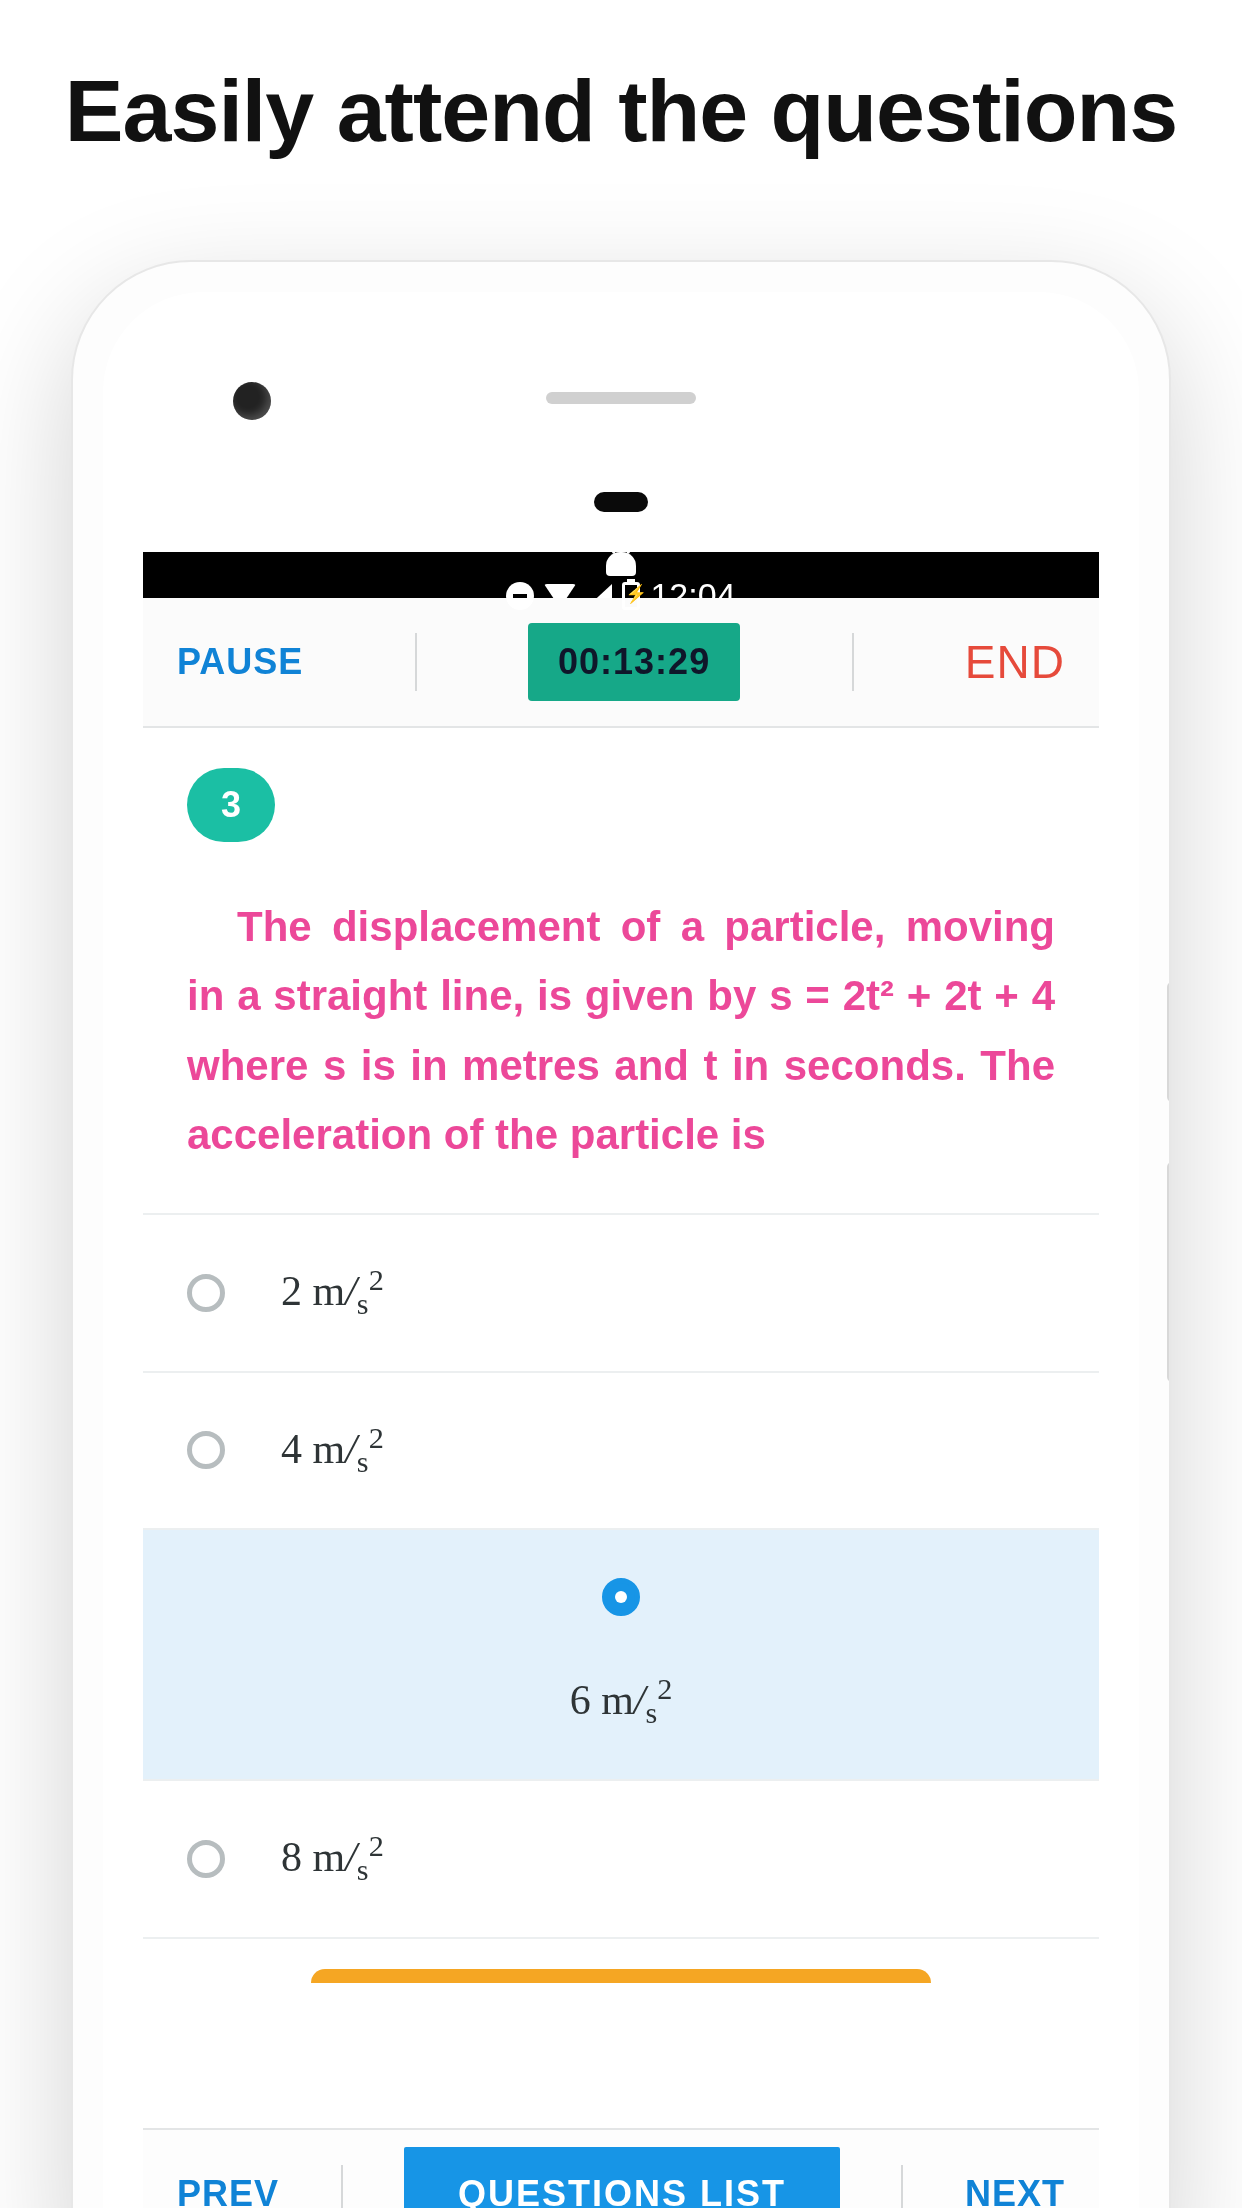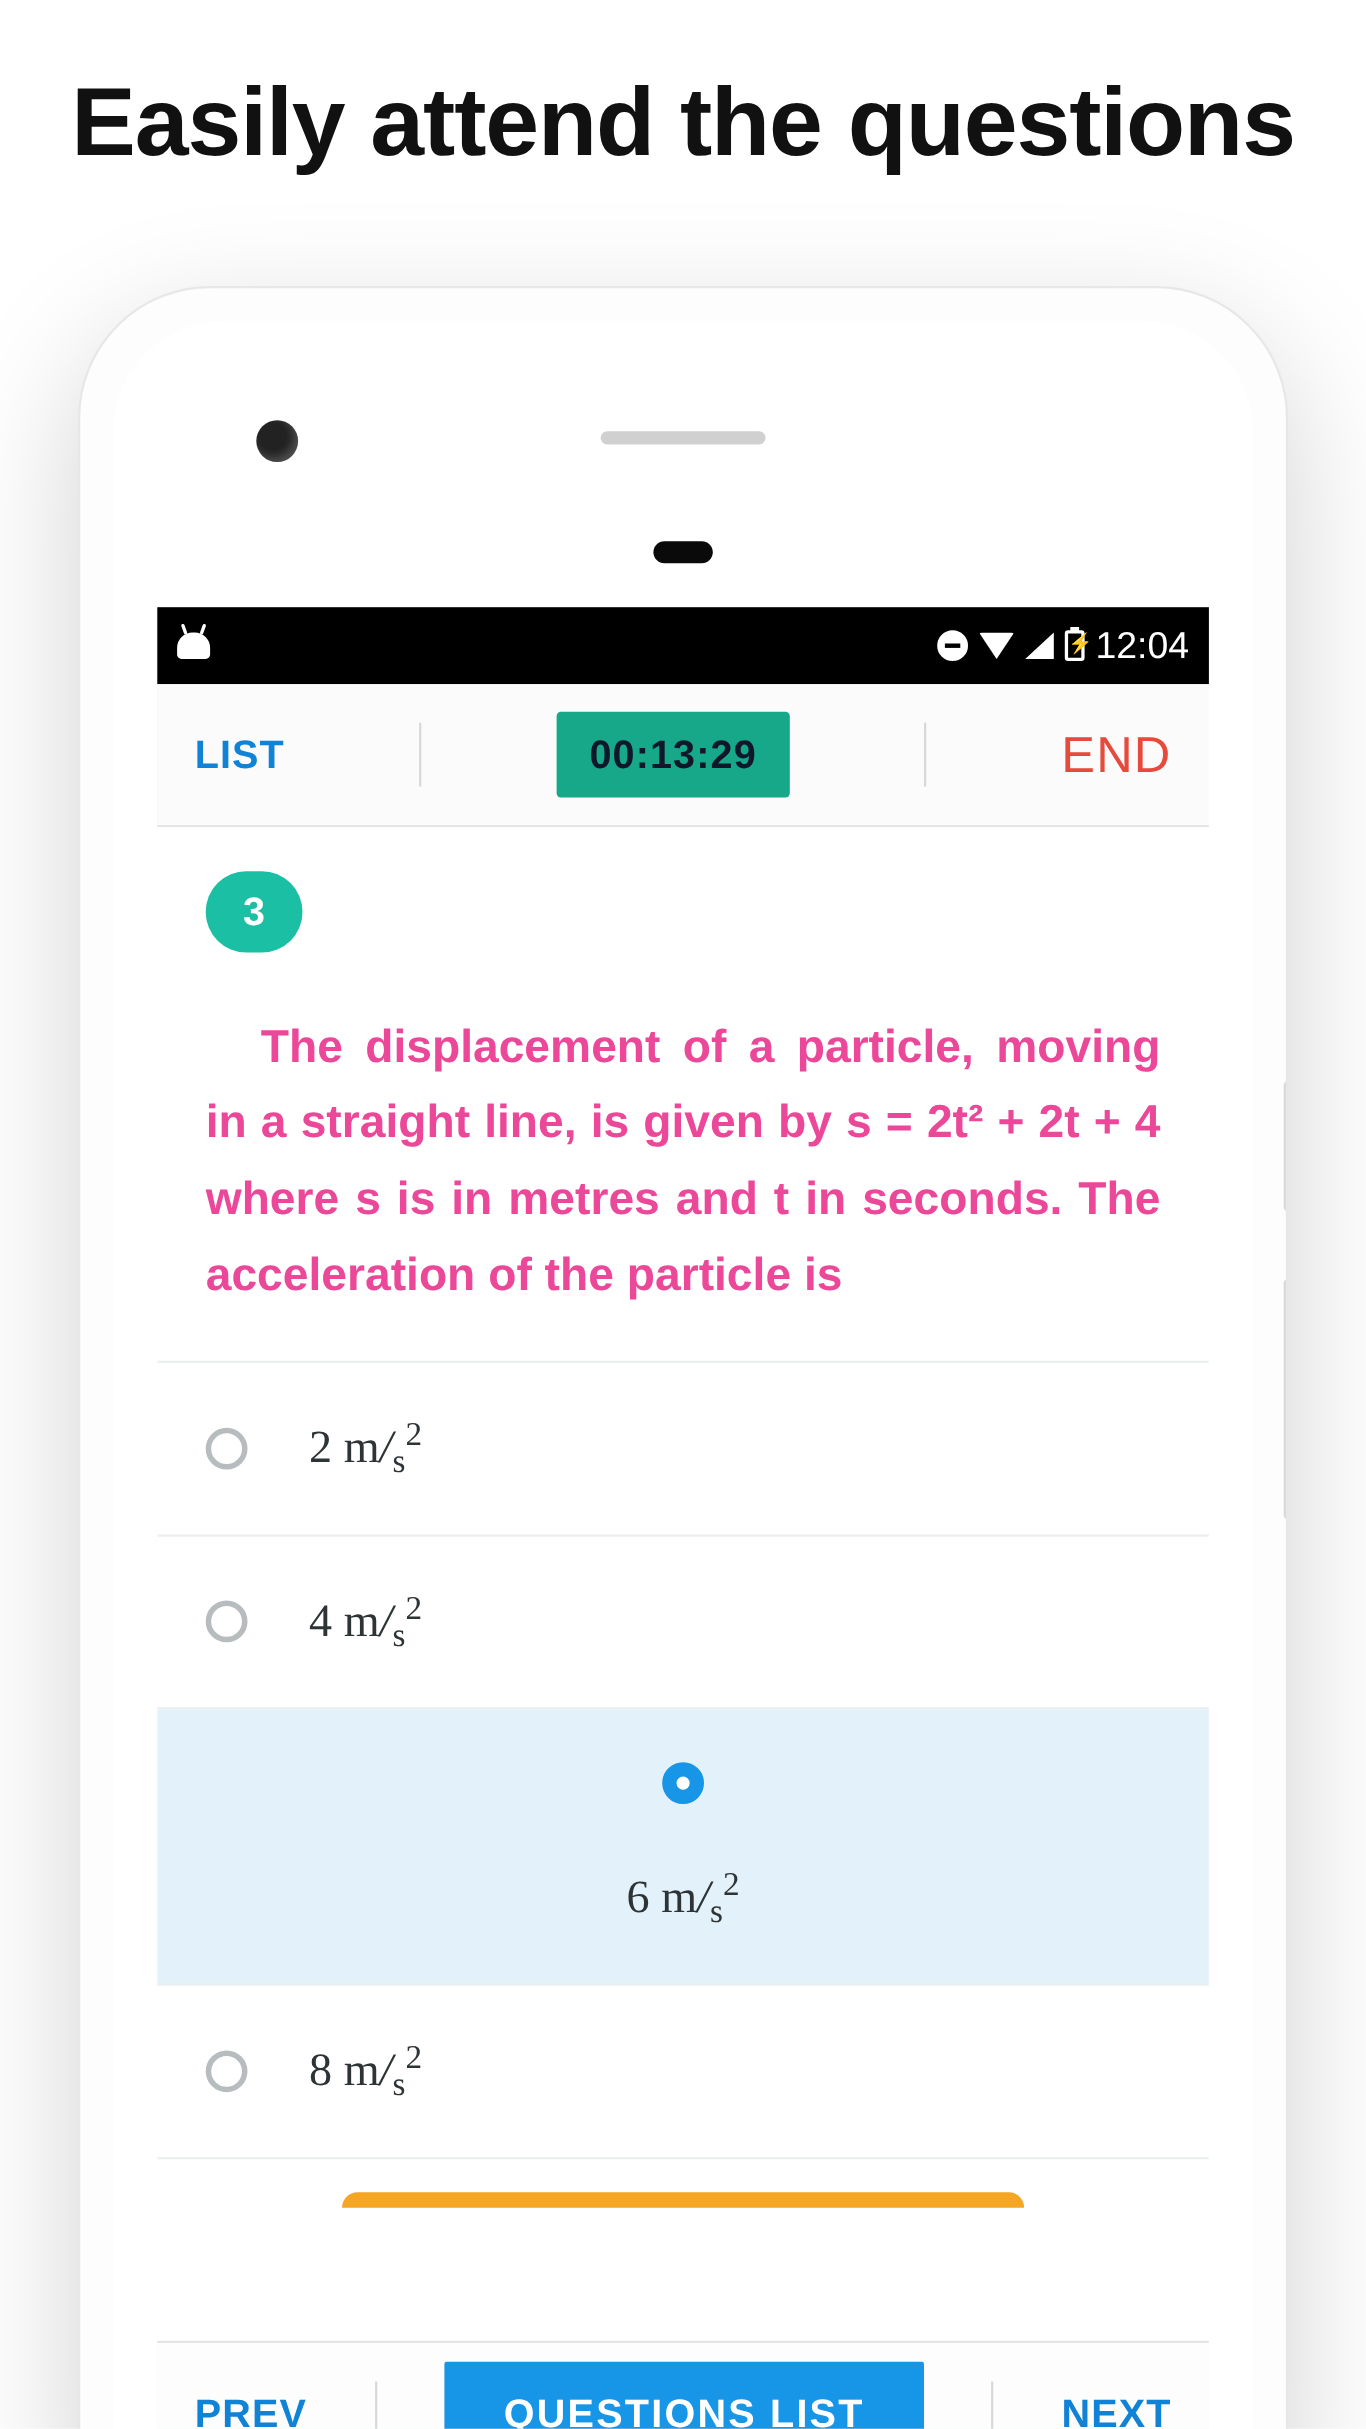--- a/index.html
+++ b/index.html
@@ -45,28 +45,29 @@
     left: 40px;
     right: 40px;
     bottom: 0;
     background: #f5f7f8;
     display: flex;
     flex-direction: column;
   }
 
   
   .statusbar {
-    height: 70px;
+    height: 46px;
     background: #000;
     color: #fff;
     display: flex;
     align-items: center;
     justify-content: space-between;
     padding: 0 18px;
     font-size: 34px;
+    flex-direction: column;
   }
   .statusbar .left, .statusbar .right { display: flex; align-items: center; gap: 10px; }
   .statusbar .right span { display: inline-flex; align-items: center; }
 
   
   .topbar {
     height: 130px;
     background: #fbfbfb;
     border-bottom: 2px solid #e3e5e6;
     display: flex;
@@ -149,21 +150,21 @@
           <div class="right">
             <span class="ico dnd"></span>
             <span class="ico wifi"></span>
             <span class="ico cell"></span>
             <span class="ico batt"></span>
             <span>12:04</span>
           </div>
         </div>
 
         <div class="topbar">
-          <span class="pause">LIST</span>
+          <span class="pause">PAUSE</span>
           <span class="divider"></span>
           <span class="timer">00:13:29</span>
           <span class="divider"></span>
           <span class="end">END</span>
         </div>
 
         <div class="content">
           <div class="qheader">
             <span class="qnum">3</span>
           </div>

